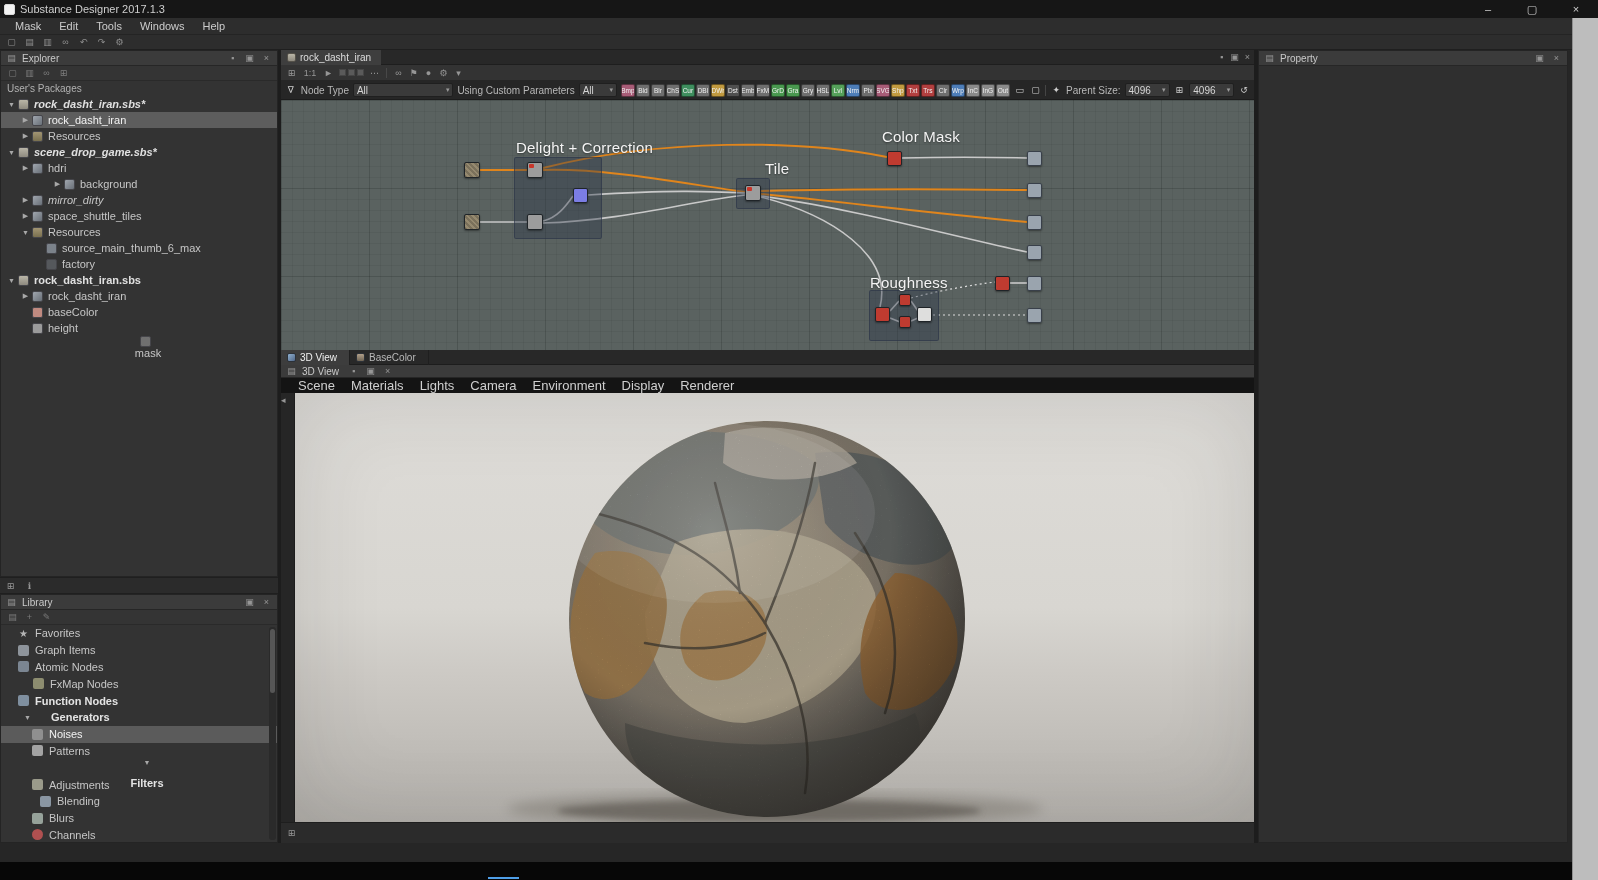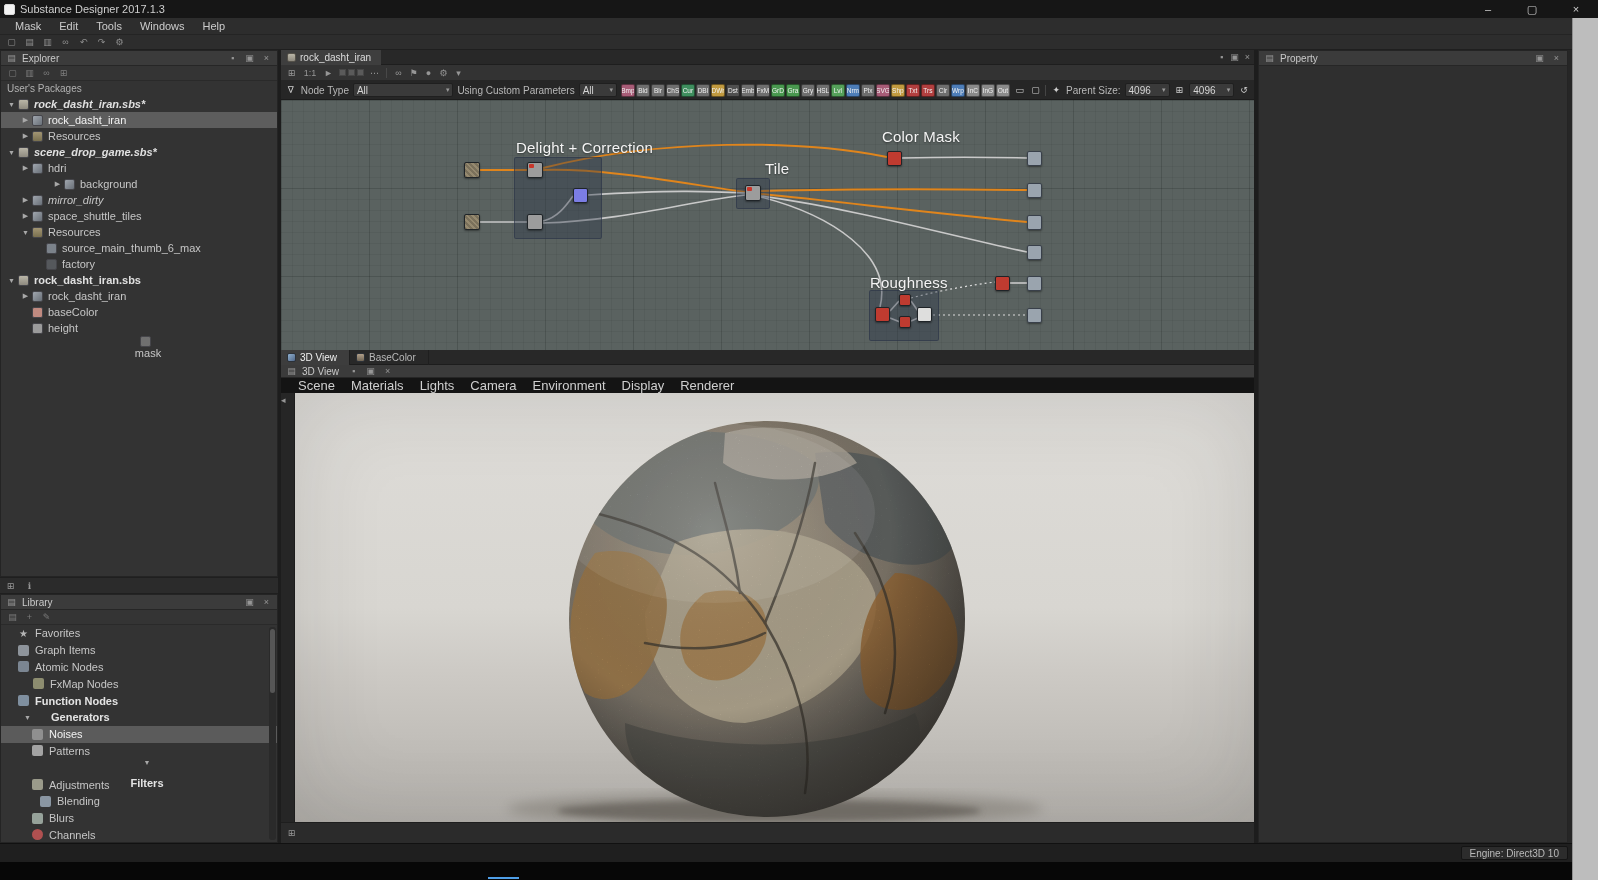--- a/index.html
+++ b/index.html
@@ -576,21 +576,18 @@
     <div class="panel-header">
       <span class="hicon">▤</span>
       <span>Property</span>
       <span class="spacer"></span>
       <span class="hicon">▣</span>
       <span class="hicon">×</span>
     </div>
     <div class="prop-body"></div>
   </div>
 
-  <div class="statusbar">
-    <span class="engine-chip">Engine: Direct3D 10</span>
-  </div>
   <div class="taskbar">
     <div class="task-indicator"></div>
   </div>
   <div class="right-strip"></div>
 
 </div>
 
 </body></html>

